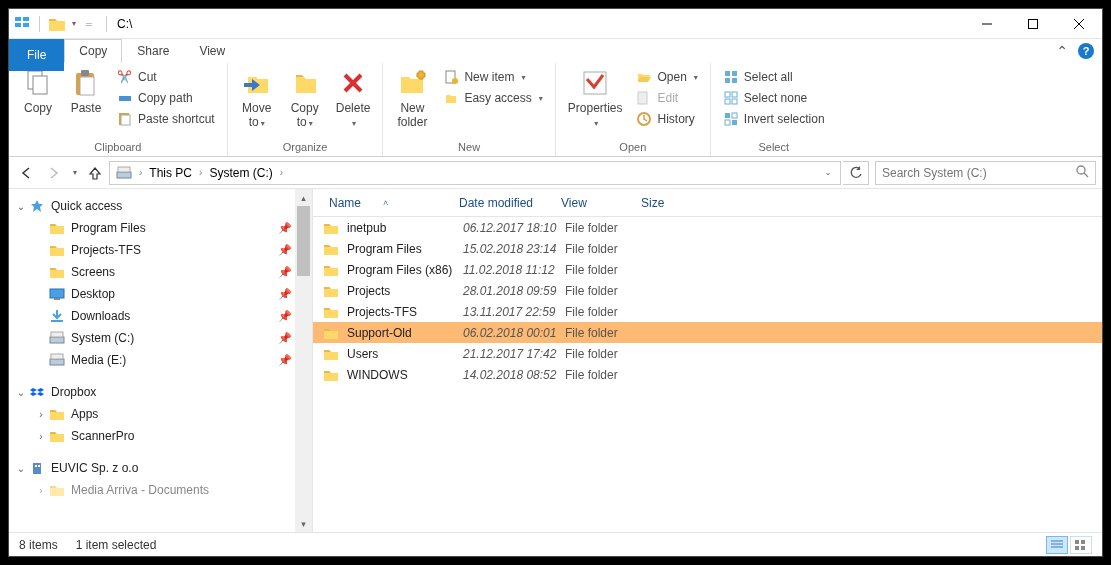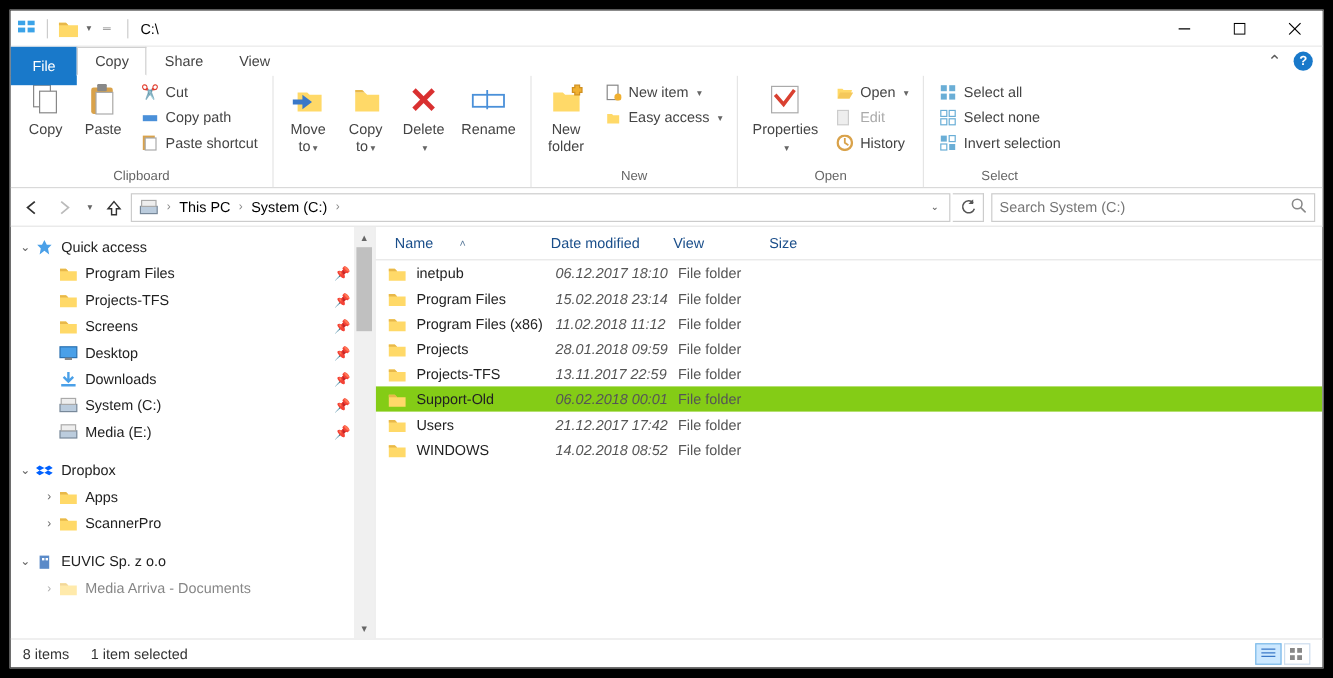--- a/index.html
+++ b/index.html
@@ -30,21 +30,21 @@
 .smallbtn .ico16 { width: 16px; height: 16px; display: flex; align-items: center; justify-content: center; }
 .dd { font-size: 8px; color: #666; margin-left: 2px; }
 .navrow { height: 32px; display: flex; align-items: center; gap: 2px; padding: 0 6px; background: #fff; border-bottom: 1px solid #e5e5e5; }
 .navbtn { width: 24px; height: 24px; display: flex; align-items: center; justify-content: center; color: #555; }
 .navbtn.disabled { color: #bbb; }
 .addr { flex: 1; height: 24px; border: 1px solid #ccc; display: flex; align-items: center; padding: 0 2px; gap: 0; }
 .crumb { display: flex; align-items: center; padding: 0 4px; height: 100%; }
 .crumb-sep { color: #888; padding: 0 3px; font-size: 10px; }
 .addr-btn { width: 22px; height: 22px; display: flex; align-items: center; justify-content: center; color: #555; }
 .refresh { width: 26px; height: 24px; border: 1px solid #ccc; border-left: none; display: flex; align-items: center; justify-content: center; color: #555; }
-.search { width: 270px; height: 24px; border: 1px solid #ccc; margin-left: 4px; display: flex; align-items: center; padding: 0 6px; color: #777; }
+.search { width: 221px; height: 24px; border: 1px solid #ccc; margin-left: 4px; display: flex; align-items: center; padding: 0 6px; color: #777; }
 .search input { border: none; outline: none; flex: 1; font-size: 12px; color: #333; }
 .content { flex: 1; display: flex; overflow: hidden; }
 .tree { width: 304px; border-right: 1px solid #e5e5e5; overflow-y: auto; padding: 6px 0; position: relative; }
 .tree-scroll { position: absolute; right: 0; top: 0; width: 17px; height: 100%; background: #f0f0f0; display: flex; flex-direction: column; }
 .tree-scroll .arr { height: 17px; display: flex; align-items: center; justify-content: center; color: #666; font-size: 9px; }
 .tree-scroll .track { flex: 1; position: relative; }
 .tree-scroll .thumb { position: absolute; left: 2px; right: 2px; top: 0; height: 70px; background: #c0c0c0; }
 .titem { display: flex; align-items: center; height: 22px; padding-right: 20px; color: #222; }
 .titem .exp { width: 16px; text-align: center; color: #666; font-size: 10px; }
 .titem .ico16 { width: 16px; height: 16px; margin-right: 6px; display: flex; align-items: center; justify-content: center; }
@@ -56,21 +56,21 @@
 .list { flex: 1; display: flex; flex-direction: column; }
 .colhead { height: 28px; display: flex; align-items: center; border-bottom: 1px solid #e5e5e5; color: #1a4e8a; padding-left: 10px; }
 .colhead > div { padding: 0 6px; }
 .c-name { width: 130px; display: flex; align-items: center; gap: 22px; }
 .c-date { width: 102px; }
 .c-type { width: 80px; }
 .c-size { width: 60px; }
 .sort-arr { font-size: 9px; color: #5a7a9a; }
 .rows { flex: 1; overflow: auto; }
 .row { height: 21px; display: flex; align-items: center; padding-left: 10px; color: #222; }
-.row.sel { background: #84cc16; }
+.row.sel { background: #fdba74; }
 .row .ico16 { width: 16px; height: 16px; margin-right: 6px; display: flex; align-items: center; justify-content: center; }
 .row .r-name { width: 118px; padding-left: 2px; white-space: nowrap; overflow: hidden; text-overflow: ellipsis; }
 .row .r-date { width: 102px; color: #555; font-style: italic; }
 .row .r-type { width: 80px; color: #555; }
 .preview { width: 272px; border-left: 1px solid #e5e5e5; display: flex; align-items: center; justify-content: center; color: #555; }
 .status { height: 24px; border-top: 1px solid #e5e5e5; display: flex; align-items: center; padding: 0 10px; gap: 18px; color: #333; }
 .status .right { margin-left: auto; display: flex; gap: 2px; }
 .viewbtn { width: 22px; height: 18px; border: 1px solid #cde; display: flex; align-items: center; justify-content: center; }
 .viewbtn.active { background: #cce8ff; border-color: #7ab8e8; }
 .folder-svg svg { display: block; }
@@ -208,30 +208,22 @@
         </div>
         <div class="bigbtn">
           <span class="ico">
               <svg width="24" height="24">
                 <line x1="4" y1="4" x2="20" y2="20" stroke="#d93030" stroke-width="4"></line>
                 <line x1="20" y1="4" x2="4" y2="20" stroke="#d93030" stroke-width="4"></line>
               </svg>
             </span>
           <span><span>Delete</span><br><span class="dd">▾</span></span>
         </div>
-        <div class="bigbtn">
-          <span class="ico">
-              <svg width="30" height="20">
-                <rect x="2" y="6" width="26" height="10" fill="none" stroke="#4a90d9" stroke-width="1.5"></rect>
-                <line x1="14" y1="2" x2="14" y2="18" stroke="#4a90d9" stroke-width="1.5"></line>
-              </svg>
-            </span>
-          <span>Rename</span>
-        </div>
-      </div>
+      </div>
+      <div class="rgroup-label">Organize</div>
     </div>
 
     <div class="rgroup">
       <div class="rgroup-body">
         <div class="bigbtn">
           <span class="ico">
               <svg width="30" height="28">
                 <path d="M4 8 L12 8 L14 10 L26 10 L26 24 L4 24 Z" fill="#ffd968"></path>
                 <path d="M20 4 L22 4 L22 2 L26 2 L26 4 L28 4 L28 8 L26 8 L26 10 L22 10 L22 8 L20 8 Z" fill="#f0b030" stroke="#d09020"></path>
               </svg>

